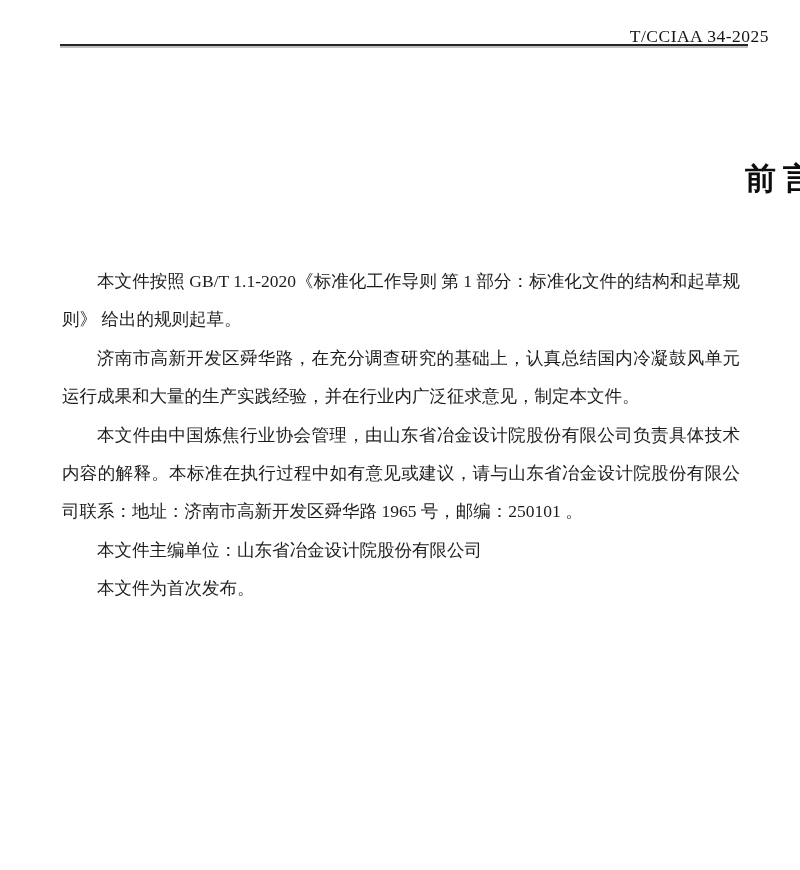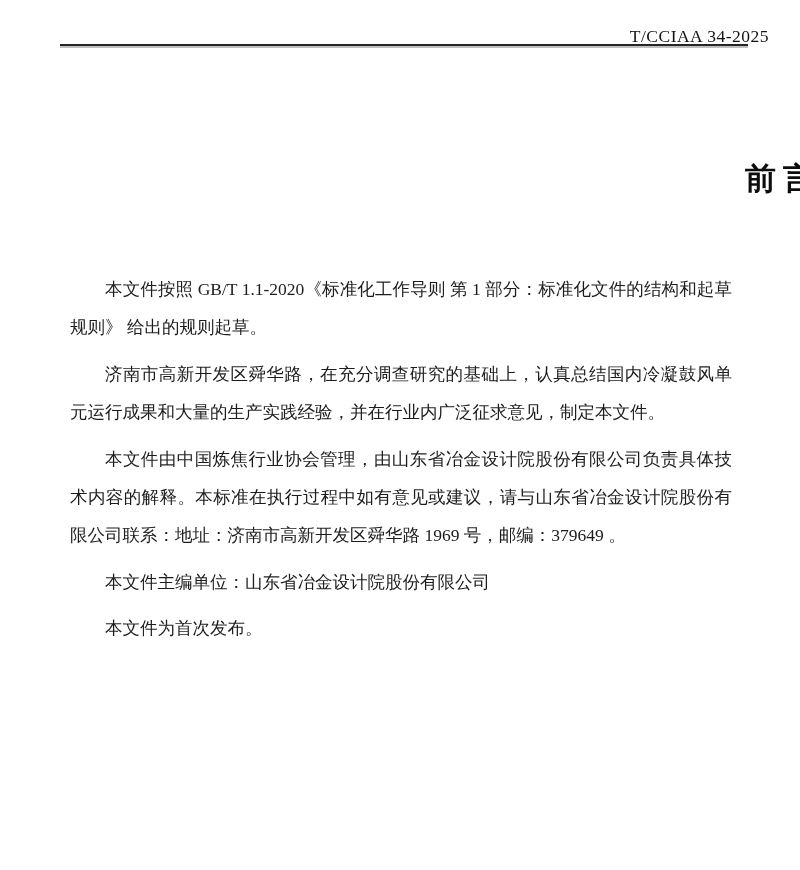--- a/index.html
+++ b/index.html
@@ -48,21 +48,21 @@
     text-indent: 7px; 
     color: #0d0d0d;
   }
   .body-text {
     position: absolute;
     top: 262px;
     left: 62px;
     width: 678px;
   }
   .body-text p {
-    margin: 8px;
+    margin: 0;
     padding: 0;
     font-size: 17.5px;
     line-height: 38.4px;
     text-align: justify;
     text-justify: inter-ideograph;
     text-indent: 2em;
     word-break: break-all;
     color: #1c1c1c;
   }
 </style>
@@ -73,18 +73,18 @@
 
   <div class="doc-number">T/CCIAA 34-2025</div>
 
   <div class="header-rule"></div>
 
   <div class="page-title">前言</div>
 
   <div class="body-text">
     <p>本文件按照 GB/T 1.1-2020《标准化工作导则 第 1 部分：标准化文件的结构和起草规则》 给出的规则起草。</p>
     <p>济南市高新开发区舜华路，在充分调查研究的基础上，认真总结国内冷凝鼓风单元运行成果和大量的生产实践经验，并在行业内广泛征求意见，制定本文件。</p>
-    <p>本文件由中国炼焦行业协会管理，由山东省冶金设计院股份有限公司负责具体技术内容的解释。本标准在执行过程中如有意见或建议，请与山东省冶金设计院股份有限公司联系：地址：济南市高新开发区舜华路 1969 号，邮编：379649 。</p>
+    <p>本文件由中国炼焦行业协会管理，由山东省冶金设计院股份有限公司负责具体技术内容的解释。本标准在执行过程中如有意见或建议，请与山东省冶金设计院股份有限公司联系：地址：济南市高新开发区舜华路 1965 号，邮编：250101 。</p>
     <p>本文件主编单位：山东省冶金设计院股份有限公司</p>
     <p>本文件为首次发布。</p>
   </div>
 
 </div>
 
 </body></html>

